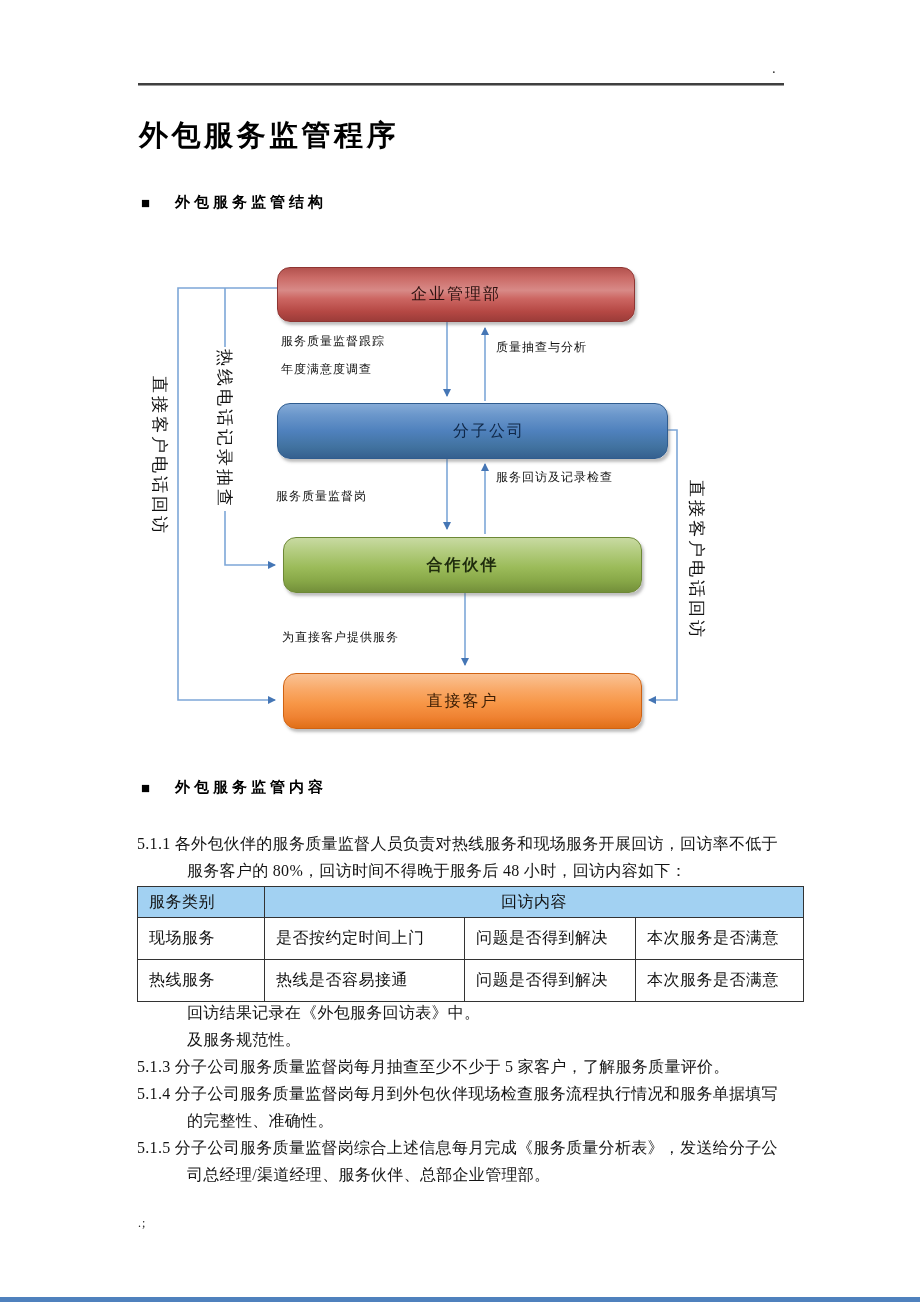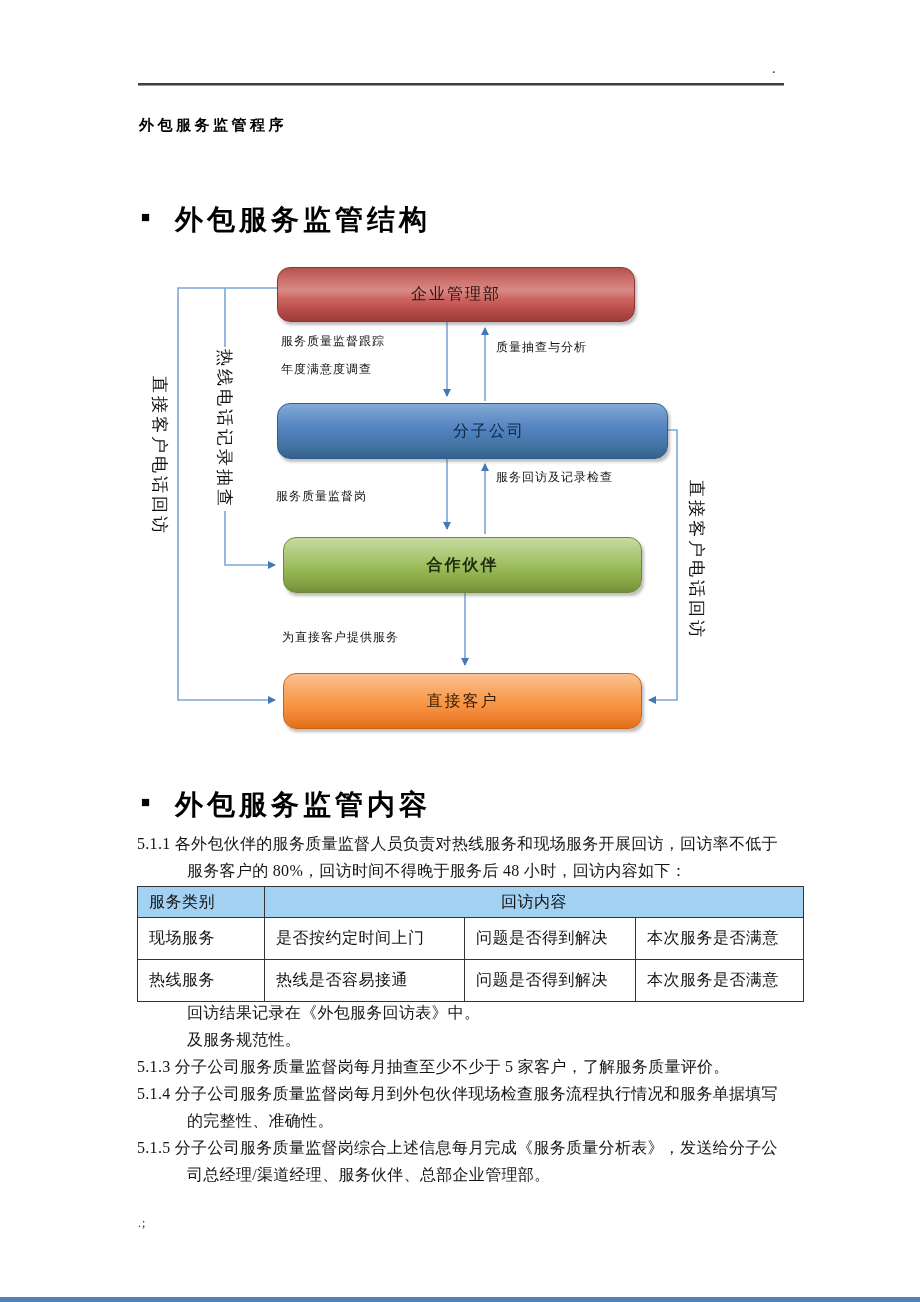--- a/index.html
+++ b/index.html
@@ -11,25 +11,25 @@
 
   
   #top-rule{left:138px;top:83px;width:646px;height:3px;
     background:linear-gradient(#3f3f3f 0 60%,#9a9a9a 60% 100%);}
   #top-dot{left:772px;top:66px;font-size:11px;font-weight:bold;color:#333;}
   #footer-mark{left:138px;top:1216px;font-size:12px;color:#222;letter-spacing:1px;}
   #bottom-bar{left:0;top:1297px;width:920px;height:5px;background:#4f81bd;}
 
   
   #doc-title{left:139px;top:116px;font-family:"Liberation Sans","DejaVu Sans",sans-serif;
-    font-size:15px;font-weight:bold;letter-spacing:3.5px;color:#000;}
+    font-size:29px;font-weight:bold;letter-spacing:3.5px;color:#000;}
   .section-heading{display:flex;align-items:center;
     font-family:"Liberation Sans","DejaVu Sans",sans-serif;color:#000;}
   .section-heading .bullet{font-size:15px;margin-right:25px;line-height:1;}
-  .section-heading .htext{font-size:28px;font-weight:bold;letter-spacing:4px;margin-top:8px;}
+  .section-heading .htext{font-size:15px;font-weight:bold;letter-spacing:4px;}
   #heading-structure{left:141px;top:193px;}
   #heading-content{left:141px;top:778px;}
 
   
   .flow-box{border-radius:13px;display:flex;align-items:center;justify-content:center;
     font-size:16px;letter-spacing:2px;box-shadow:2px 3px 3px rgba(110,110,110,.45);}
   #box-management{left:277px;top:267px;width:356px;height:53px;border:1px solid #8e3532;color:#2d1210;
     background:linear-gradient(180deg,#b3524e 0%,#ca6a66 18%,#d88a87 42%,#cc6662 58%,#b54844 82%,#9c3c39 100%);}
   #box-subsidiary{left:277px;top:403px;width:356px;height:54px;border:1px solid #2f5c8f;color:#0f2747;
     background:linear-gradient(180deg,#86abd7 0%,#6b97cb 20%,#4f81bd 50%,#41729f 80%,#35608f 100%);padding-left:33px;}

